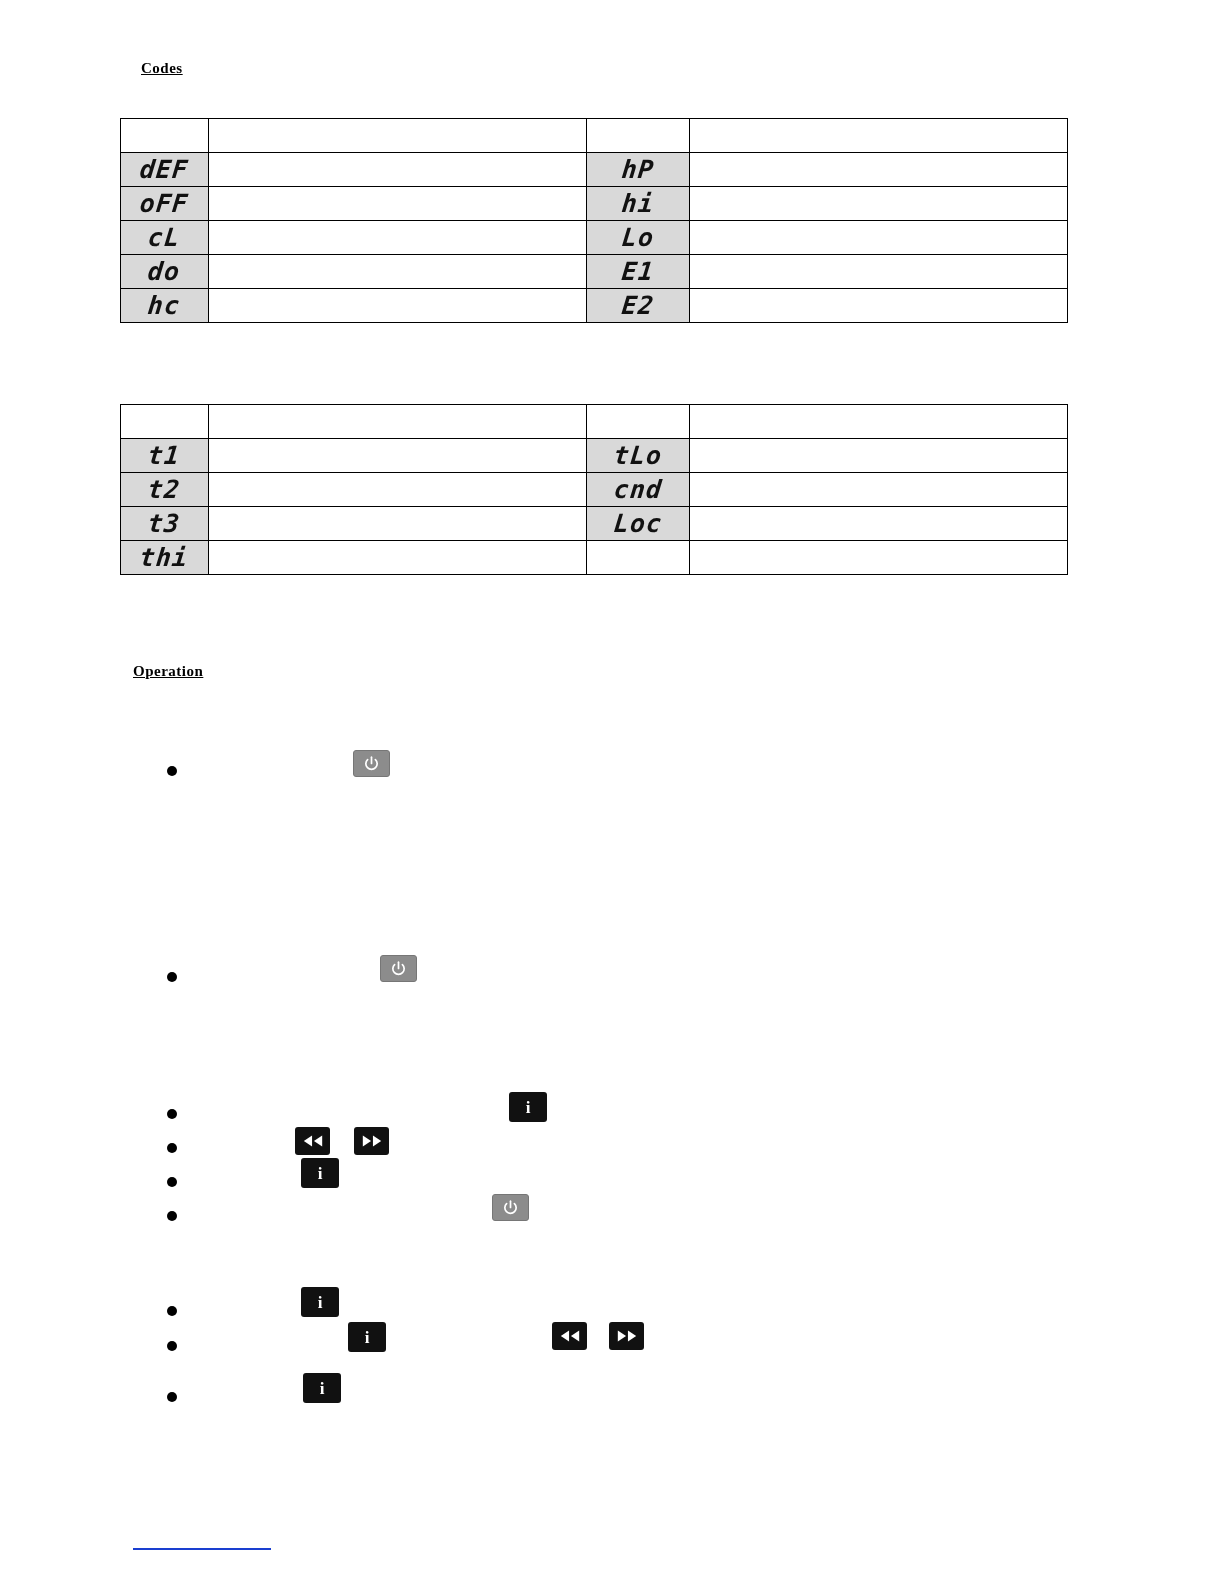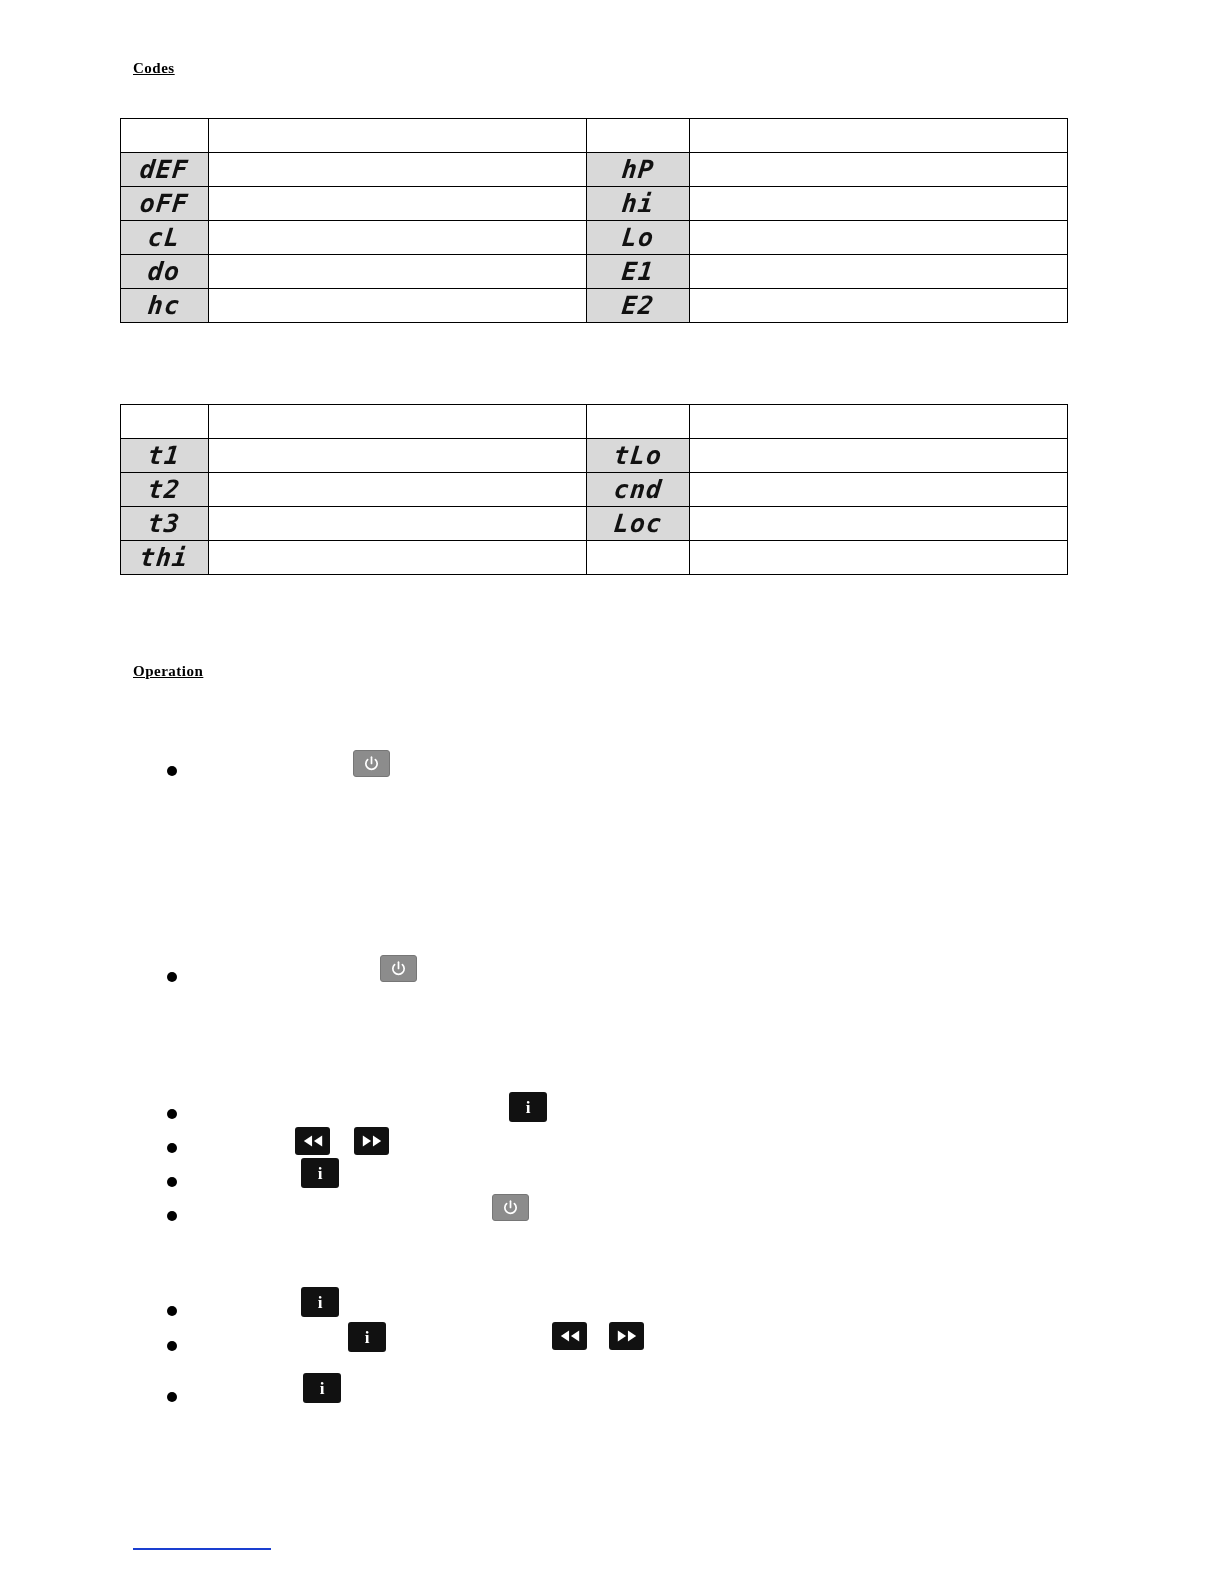--- a/index.html
+++ b/index.html
@@ -128,21 +128,21 @@
     width: 138px;
     height: 2px;
     background: #1a3fd0;
   }
 </style>
 </head>
 <body>
 
 <div class="page">
 
-  <div class="heading" style="left:133px; top:60px;">Codes</div>
+  <div class="heading" style="left:141px; top:60px;">Codes</div>
 
   <table class="codes" style="left:120px; top:118px; width:947px;">
     <colgroup>
       <col style="width:88px">
       <col style="width:378px">
       <col style="width:103px">
       <col style="width:378px">
     </colgroup>
     <tbody>
       <tr>

